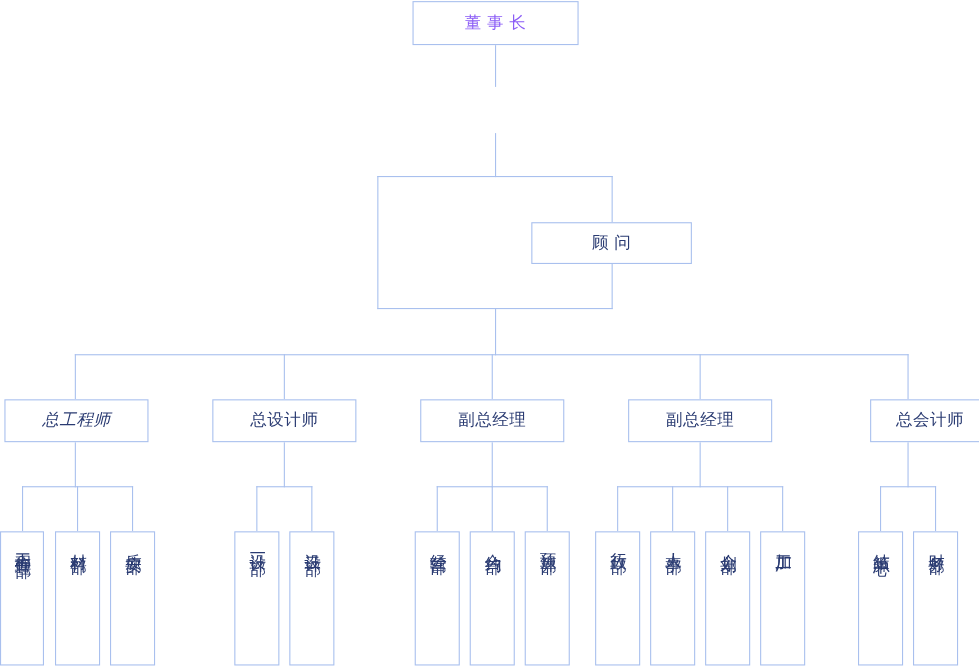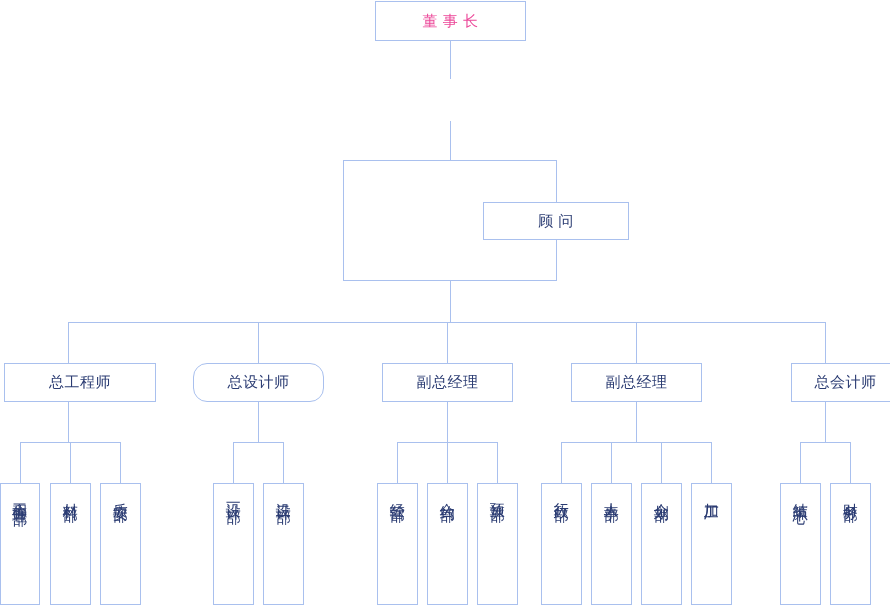--- a/index.html
+++ b/index.html
@@ -94,29 +94,29 @@
   <div class="line v" style="left: 561px; top: 442px; height: 41px; background: rgb(169, 192, 238);"></div>
   <div class="line v" style="left: 611px; top: 442px; height: 41px; background: rgb(169, 192, 238);"></div>
   <div class="line v" style="left: 661px; top: 442px; height: 41px; background: rgb(169, 192, 238);"></div>
   <div class="line v" style="left: 711px; top: 442px; height: 41px; background: rgb(169, 192, 238);"></div>
 
   <div class="line v" style="left: 825px; top: 402px; height: 41px; background: rgb(169, 192, 238);"></div>
   <div class="line h" style="left: 800px; top: 442px; width: 51px; background: rgb(169, 192, 238);"></div>
   <div class="line v" style="left: 800px; top: 442px; height: 41px; background: rgb(169, 192, 238);"></div>
   <div class="line v" style="left: 850px; top: 442px; height: 41px; background: rgb(169, 192, 238);"></div>
 
-  <div class="node" style="left: 375px; top: 1px; width: 151px; height: 40px; border-color: rgb(169, 192, 238); color: #ec4899;">董 事 长</div>
+  <div class="node" style="left: 375px; top: 1px; width: 151px; height: 40px; border-color: rgb(169, 192, 238); color: #8b5cf6;">董 事 长</div>
 
 
 
   <div class="node" style="left: 483px; top: 202px; width: 146px; height: 38px; border-color: rgb(169, 192, 238); color: rgb(42, 59, 114);">顾  问</div>
 
-  <div class="node" style="left: 4px; top: 363px; width: 152px; height: 39px; border-color: rgb(169, 192, 238); color: rgb(42, 59, 114);">总工程师</div>
+  <div class="node" style="left: 4px; top: 363px; width: 131px; height: 39px; border-color: rgb(169, 192, 238); color: rgb(42, 59, 114); font-style: italic;">总工程师</div>
 
-  <div class="node" style="left: 193px; top: 363px; width: 131px; height: 39px; border-color: rgb(169, 192, 238); color: rgb(42, 59, 114); border-radius: 14px;">总设计师</div>
+  <div class="node" style="left: 193px; top: 363px; width: 131px; height: 39px; border-color: rgb(169, 192, 238); color: rgb(42, 59, 114);">总设计师</div>
 
   <div class="node" style="left: 382px; top: 363px; width: 131px; height: 39px; border-color: rgb(169, 192, 238); color: rgb(42, 59, 114);">副总经理</div>
 
   <div class="node" style="left: 571px; top: 363px; width: 131px; height: 39px; border-color: rgb(169, 192, 238); color: rgb(42, 59, 114);">副总经理</div>
 
   <div class="node" style="left: 791px; top: 363px; width: 109px; height: 39px; border-color: rgb(169, 192, 238); color: rgb(42, 59, 114);">总会计师</div>
 
   <div class="node vert" style="left: 0px; top: 483px; width: 40px; height: 122px; border-color: rgb(169, 192, 238); color: rgb(42, 59, 114);">
       <span class="vlabel">工程管理部</span>
     </div>

